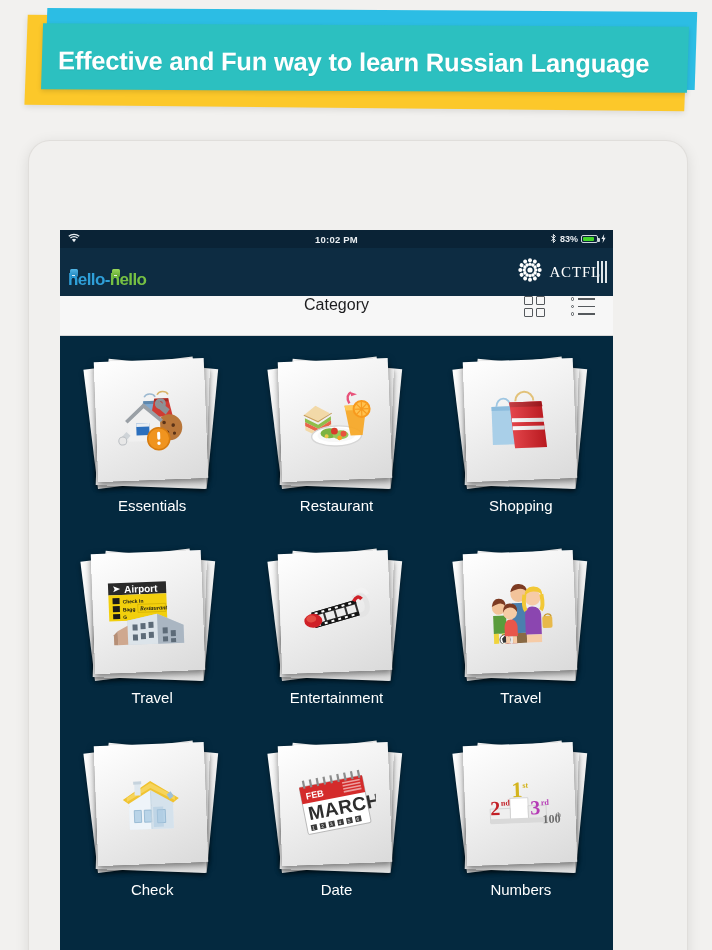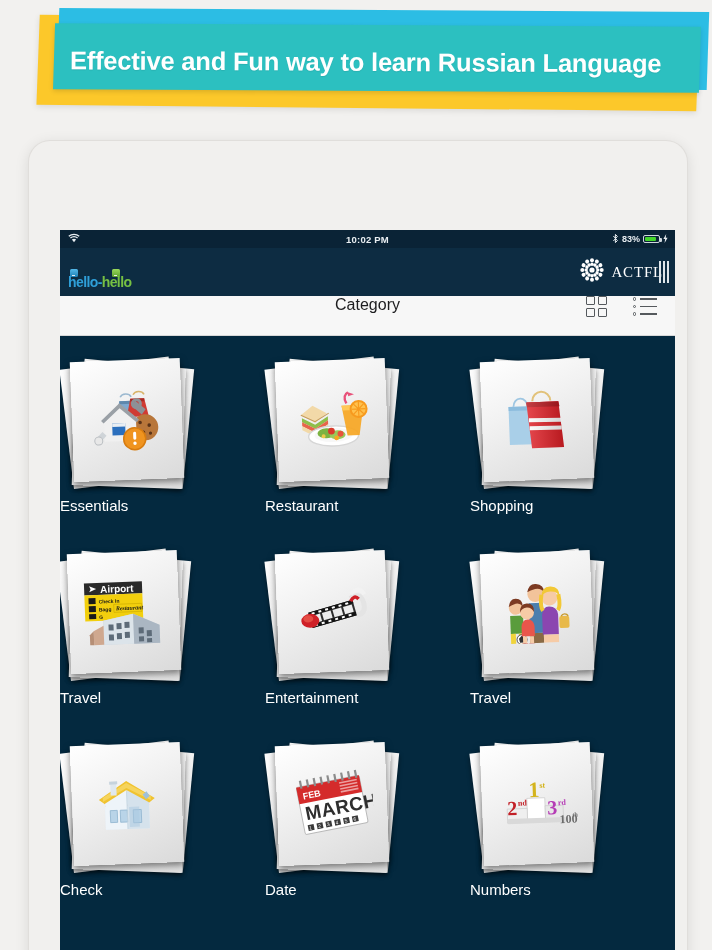--- a/index.html
+++ b/index.html
@@ -4,21 +4,21 @@
 <style>
   * { box-sizing: border-box; margin: 0; padding: 0; }
   html, body {
     width: 712px; height: 950px;
     overflow: hidden;
     background: #f2f1ef;
     font-family: "Liberation Sans", sans-serif;
   }
 
   
-  .banner-wrap { position: absolute; left: 12px; top: 0; width: 604px; height: 125px; }
+  .banner-wrap { position: absolute; left: 0; top: 0; width: 604px; height: 125px; }
   .band { position: absolute; }
   .band-yellow {
     left: 26px; top: 18px; width: 660px; height: 90px;
     background: #fcc82a;
     transform: skewX(-1.6deg) rotate(0.55deg);
     box-shadow: 0 2px 6px rgba(0,0,0,.10);
   }
   .band-cyan {
     left: 46px; top: 10px; width: 650px; height: 78px;
     background: #2cbde4;
@@ -59,21 +59,21 @@
   .cam {
     position: absolute; left: 355px; top: 185px;
     width: 11px; height: 12px; border-radius: 50%;
     background: radial-gradient(circle at 50% 42%, #2b4f63 0 2.2px, #0d1418 2.6px 100%);
     box-shadow: 0 0 0 1px rgba(0,0,0,.25);
   }
 
   
   .screen {
     position: absolute; left: 60px; top: 230px;
-    width: 615px; height: 720px;
+    width: 553px; height: 720px;
     background: #04293f;
     overflow: hidden;
   }
 
   
   .statusbar {
     position: relative; height: 18px; width: 100%;
     background: #0a2336;
     color: #e9eef2; font-size: 10px;
     display: flex; align-items: center;
@@ -90,21 +90,21 @@
     width: 2px; height: 4px; background: #cfd8de; border-radius: 0 1px 1px 0;
   }
   .batt > i { display: block; height: 100%; width: 83%; background: #44d62c; border-radius: 1px; }
 
   
   .brandbar {
     position: relative; height: 48px; width: 100%;
     background: #0d2c42;
     display: flex; align-items: center;
   }
-  .logo { position: absolute; left: 8px; bottom: 6px; font-size: 14px; font-weight: bold; letter-spacing: -.6px; }
+  .logo { position: absolute; left: 8px; bottom: 6px; font-size: 17px; font-weight: bold; letter-spacing: -.6px; }
   .logo .b1 { color: #2f9fd8; }
   .logo .dash { color: #2f9fd8; }
   .logo .b2 { color: #76c043; }
   .bub { position: absolute; width: 8px; height: 8px; border-radius: 1.5px; }
   .bub.blue  { left: 10px; bottom: 19px; background: linear-gradient(#54b8e8, #1d7fb5); }
   .bub.green { left: 52px; bottom: 19px; background: linear-gradient(#9ad95b, #5da32e); }
   .bub::after { content:""; position:absolute; left:2px; bottom:1px; width:3px; height:1.5px; background:#fff; opacity:.85; }
 
   .actfl { position: absolute; right: 12px; display: flex; align-items: center; gap: 6px; }
   .actfl-word { color: #ffffff; font-family: "Liberation Serif", serif; font-size: 15px; letter-spacing: .8px; }
@@ -142,21 +142,21 @@
   
   .cat-grid {
     position: relative;
     padding: 14px 0 0 0;
     display: grid;
     grid-template-columns: repeat(3, 1fr);
     row-gap: 0;
   }
   .cat {
     height: 192px;
-    display: flex; flex-direction: column; align-items: flex-start; justify-content: flex-start;
+    display: flex; flex-direction: column; align-items: center; justify-content: flex-start;
   }
   .cat-label { color: #ffffff; font-size: 15px; margin-top: 7px; }
 
   
   .stack { position: relative; width: 136px; height: 140px; }
   .sheet {
     position: absolute; left: 12px; top: 10px; width: 110px; height: 120px;
     background: linear-gradient(150deg, #fbfbfb 0%, #e6e6e6 55%, #d3d3d3 100%);
     box-shadow: 0 2px 5px rgba(0,0,0,.45);
   }

